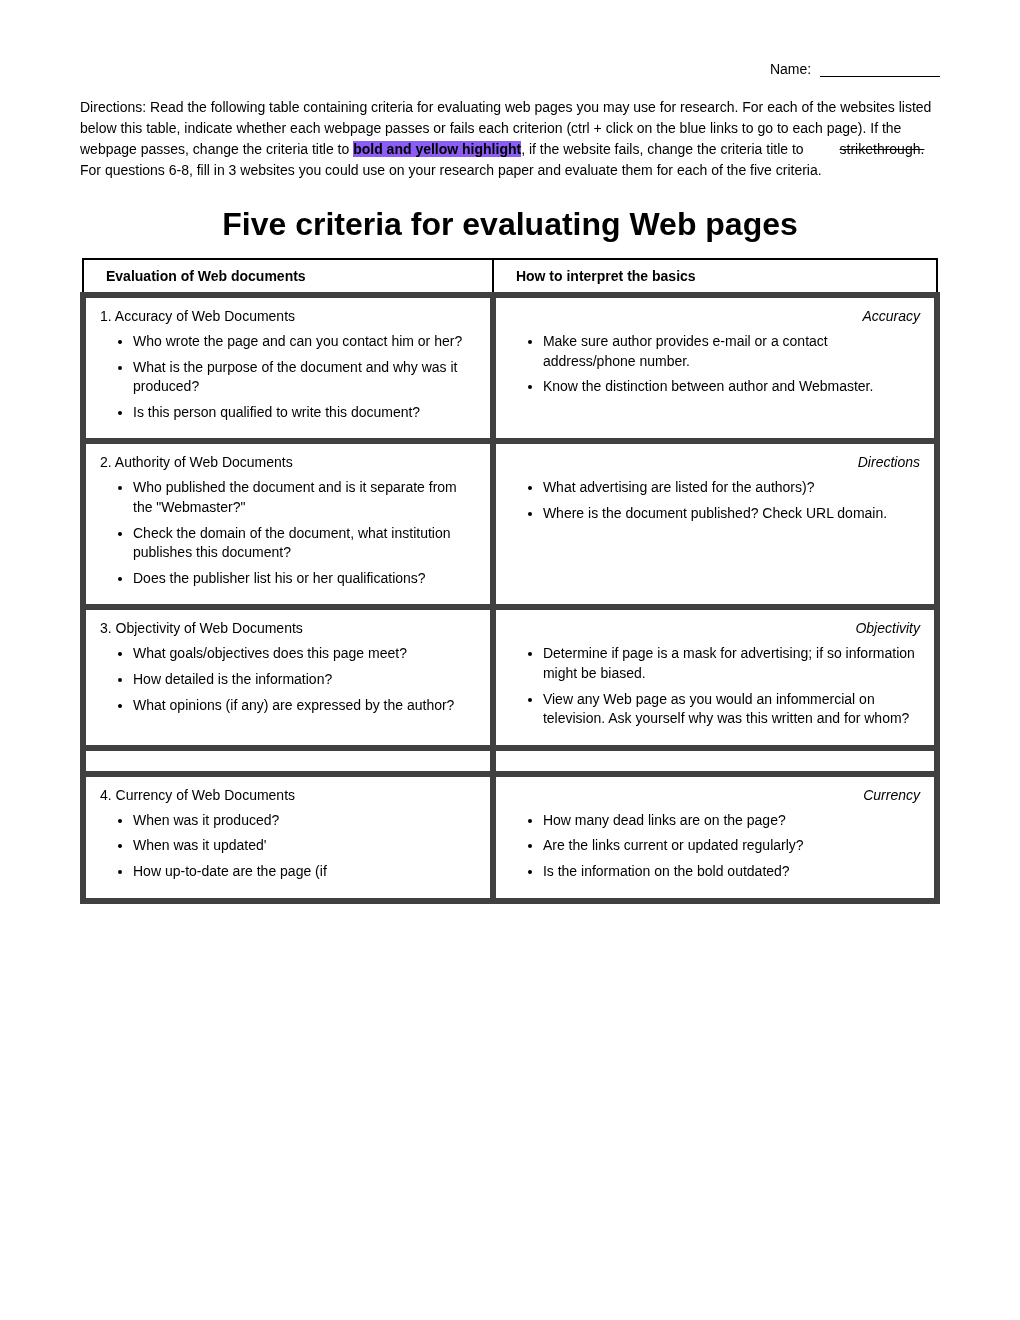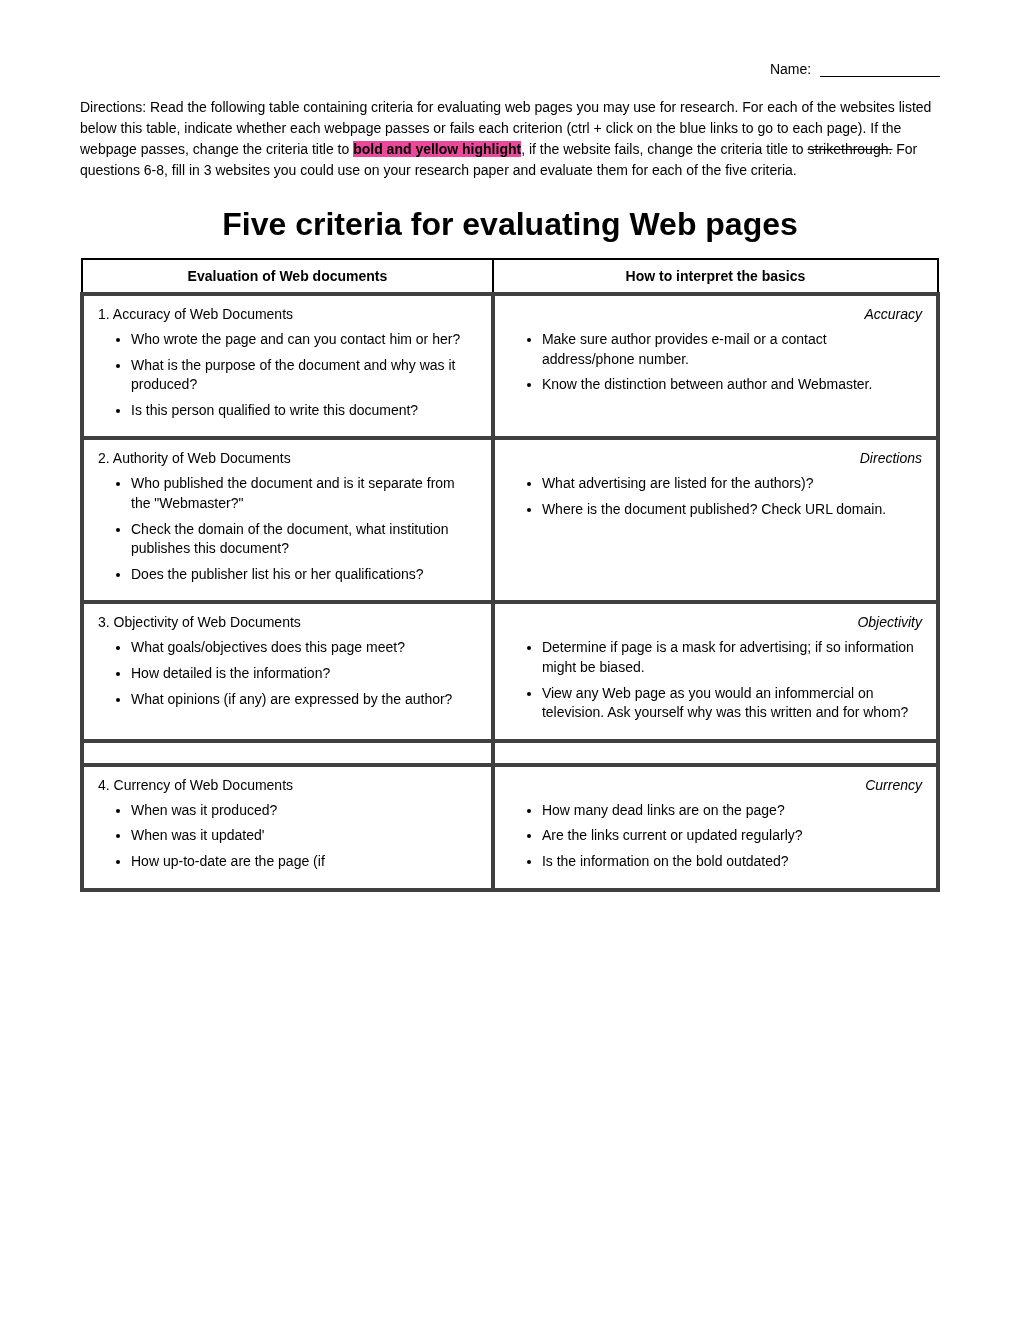--- a/index.html
+++ b/index.html
@@ -33,50 +33,51 @@
     }
 
     .directions {
       font-size: 14px;
       line-height: 1.5;
       margin-bottom: 25px;
     }
 
     .bold-yellow {
       font-weight: bold;
-      background-color: #ec4899;
+      background-color: #8b5cf6;
     }
 
     .strikethrough {
       text-decoration: line-through;
+      margin-left: 32px;
     }
 
     .main-title {
       text-align: center;
       font-size: 32px;
       font-weight: bold;
       margin-bottom: 15px;
     }
 
     .criteria-table {
       width: 100%;
       border-collapse: collapse;
       font-size: 14px;
     }
 
     .criteria-table th {
       border: 2px solid #000;
-      padding: 8px 12px;
-      text-align: center;
+      padding: 8px 22px;
+      text-align: left;
       font-weight: bold;
       background-color: #fff;
     }
 
     .criteria-table td {
-      border: 4px solid #404040;
+      border: 6px solid #404040;
       padding: 10px 14px;
       vertical-align: top;
     }
 
     .criteria-table td.left-col {
       width: 48%;
     }
 
     .criteria-table td.right-col {
       width: 52%;

